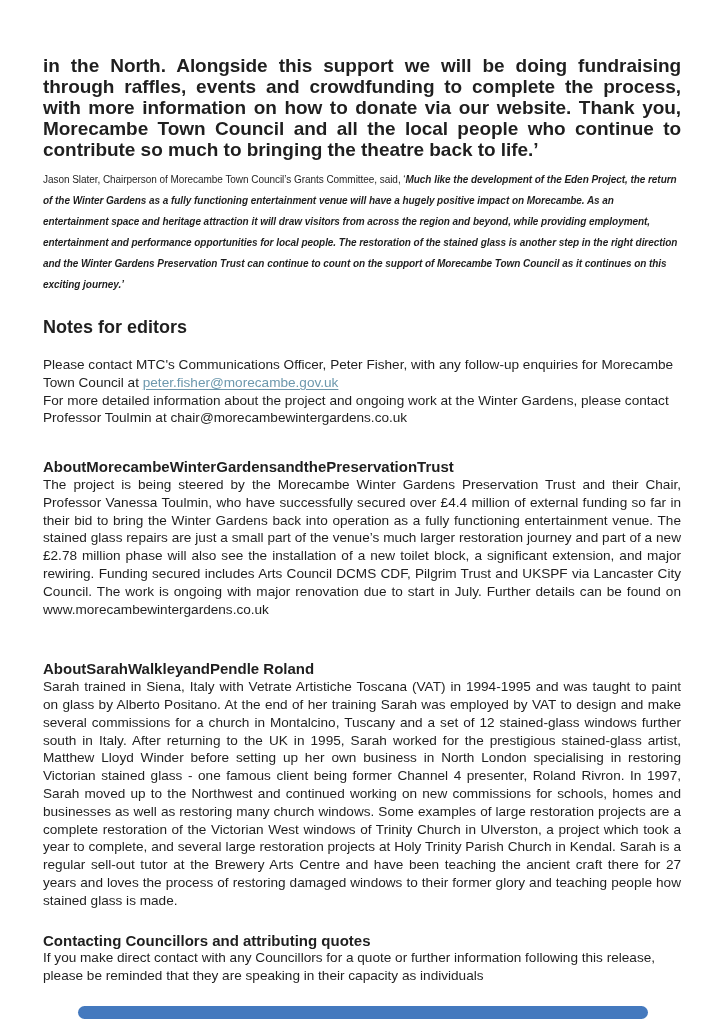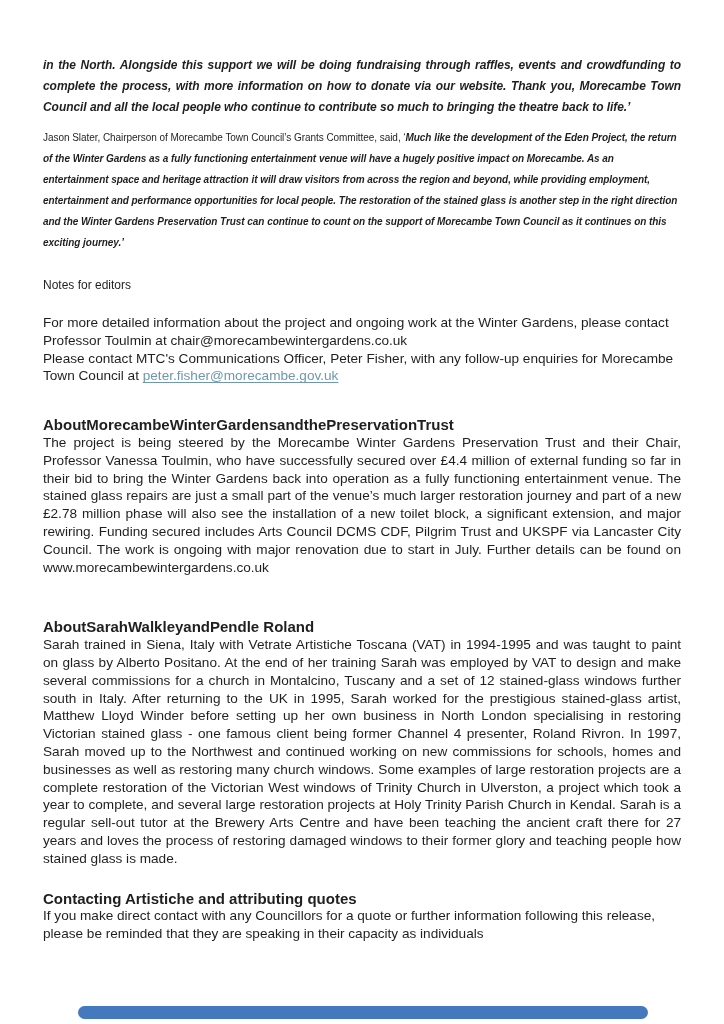--- a/index.html
+++ b/index.html
@@ -13,45 +13,44 @@
     height: 1024px;
     background: #ffffff;
     overflow: hidden;
     box-sizing: border-box;
     padding: 55px 43px 0 43px;
     font-family: "Liberation Sans", "DejaVu Sans", sans-serif;
     color: var(--text, #1f1f1f);
   }
   p { margin: 0; }
   .quote-para {
-    font-size: 12px;
+    font-size: 19px;
     line-height: 21px;
     font-weight: bold;
-    font-style: italic;
     text-align: justify;
     letter-spacing: -0.05px;
   }
   .quote-attrib {
     margin-top: 9px;
     font-size: 10px;
     line-height: 21px;
     letter-spacing: -0.05px;
   }
   .quote-attrib .intro {
     font-weight: normal;
     font-style: normal;
   }
   .quote-attrib .quote-text {
     font-weight: bold;
     font-style: italic;
   }
   .notes-heading {
     margin: 22px 0 0 0;
-    font-size: 12px;
-    font-weight: normal;
+    font-size: 18px;
+    font-weight: bold;
     line-height: 20px;
   }
   .body-text {
     font-size: 13.6px;
     line-height: 17.8px;
   }
   .contact-block { margin-top: 19px; }
   .email-link {
     color: var(--link, #6d98ad);
     text-decoration: underline;
@@ -85,34 +84,34 @@
 
 <div class="page">
 
   <p class="quote-para">in the North. Alongside this support we will be doing fundraising through raffles, events and crowdfunding to complete the process, with more information on how to donate via our website. Thank you, Morecambe Town Council and all the local people who continue to contribute so much to bringing the theatre back to life.’</p>
 
   <p class="quote-attrib"><span class="intro">Jason Slater, Chairperson of Morecambe Town Council’s Grants Committee, said, ‘</span><span class="quote-text">Much like the development of the Eden Project, the return of the Winter Gardens as a fully functioning entertainment venue will have a hugely positive impact on Morecambe. As an entertainment space and heritage attraction it will draw visitors from across the region and beyond, while providing employment, entertainment and performance opportunities for local people. The restoration of the stained glass is another step in the right direction and the Winter Gardens Preservation Trust can continue to count on the support of Morecambe Town Council as it continues on this exciting journey.’</span></p>
 
   <h2 class="notes-heading">Notes for editors</h2>
 
   <div class="contact-block">
+    <p class="body-text"><span>Please contact MTC's Communications Officer, Peter Fisher, with any follow-up enquiries for Morecambe Town Council at </span><a class="email-link">peter.fisher@morecambe.gov.uk</a></p>
     <p class="body-text">For more detailed information about the project and ongoing work at the Winter Gardens, please contact Professor Toulmin at chair@morecambewintergardens.co.uk</p>
-    <p class="body-text"><span>Please contact MTC's Communications Officer, Peter Fisher, with any follow-up enquiries for Morecambe Town Council at </span><a class="email-link">peter.fisher@morecambe.gov.uk</a></p>
   </div>
 
   <div class="section-wg">
     <h3 class="section-heading">AboutMorecambeWinterGardensandthePreservationTrust</h3>
     <p class="body-text justify">The project is being steered by the Morecambe Winter Gardens Preservation Trust and their Chair, Professor Vanessa Toulmin, who have successfully secured over £4.4 million of external funding so far in their bid to bring the Winter Gardens back into operation as a fully functioning entertainment venue. The stained glass repairs are just a small part of the venue’s much larger restoration journey and part of a new £2.78 million phase will also see the installation of a new toilet block, a significant extension, and major rewiring. Funding secured includes Arts Council DCMS CDF, Pilgrim Trust and UKSPF via Lancaster City Council. The work is ongoing with major renovation due to start in July. Further details can be found on www.morecambewintergardens.co.uk</p>
   </div>
 
   <div class="section-sarah">
     <h3 class="section-heading">AboutSarahWalkleyandPendle Roland</h3>
     <p class="body-text justify">Sarah trained in Siena, Italy with Vetrate Artistiche Toscana (VAT) in 1994-1995 and was taught to paint on glass by Alberto Positano. At the end of her training Sarah was employed by VAT to design and make several commissions for a church in Montalcino, Tuscany and a set of 12 stained-glass windows further south in Italy. After returning to the UK in 1995, Sarah worked for the prestigious stained-glass artist, Matthew Lloyd Winder before setting up her own business in North London specialising in restoring Victorian stained glass - one famous client being former Channel 4 presenter, Roland Rivron. In 1997, Sarah moved up to the Northwest and continued working on new commissions for schools, homes and businesses as well as restoring many church windows. Some examples of large restoration projects are a complete restoration of the Victorian West windows of Trinity Church in Ulverston, a project which took a year to complete, and several large restoration projects at Holy Trinity Parish Church in Kendal. Sarah is a regular sell-out tutor at the Brewery Arts Centre and have been teaching the ancient craft there for 27 years and loves the process of restoring damaged windows to their former glory and teaching people how stained glass is made.</p>
   </div>
 
   <div class="section-contacting">
-    <h3 class="section-heading">Contacting Artistiche and attributing quotes</h3>
+    <h3 class="section-heading">Contacting Councillors and attributing quotes</h3>
     <p class="body-text">If you make direct contact with any Councillors for a quote or further information following this release, please be reminded that they are speaking in their capacity as individuals</p>
   </div>
 
   <div class="scrollbar-thumb"></div>
 
 </div>
 
 </body></html>

